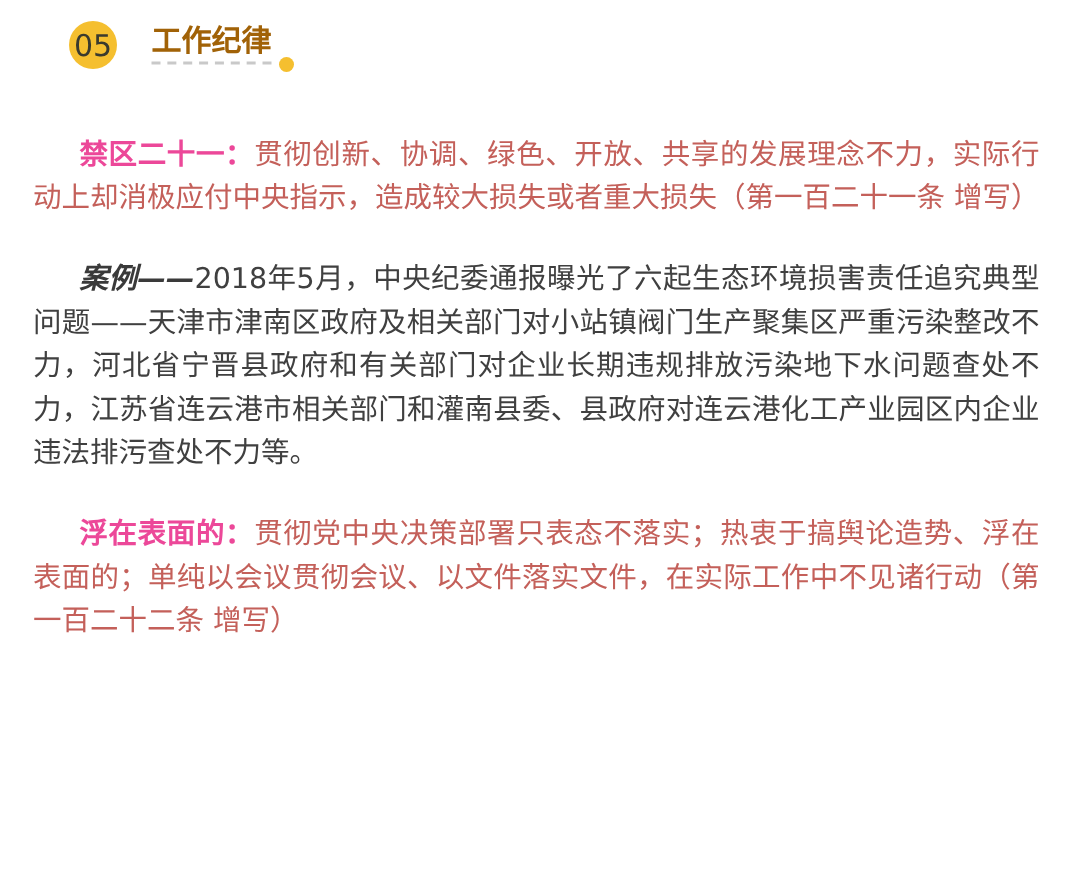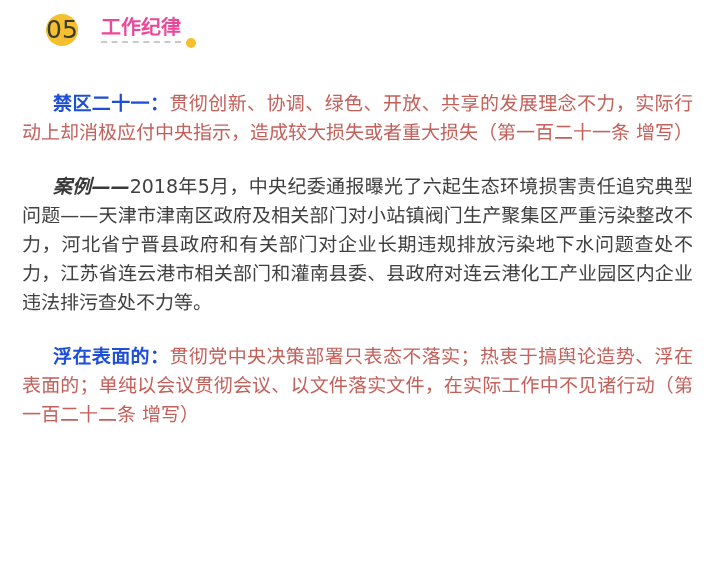--- a/index.html
+++ b/index.html
@@ -21,36 +21,36 @@
     align-items: flex-start;
     margin: 14px 0 0 46px;
     height: 33px;
   }
   .num-badge {
     width: 32px;
     height: 32px;
     border-radius: 50%;
     background: #F5BF2F;
     color: #3A3A2E;
-    font-size: 25px;
+    font-size: 20px;
     line-height: 32px;
     text-align: center;
     flex: 0 0 auto;
   }
   .title-wrap {
     position: relative;
     margin-left: 23px;
     margin-top: 1px;
   }
   .page-title {
     margin: 0;
     font-size: 20px;
     line-height: 24px;
     font-weight: bold;
-    color: #ec4899;
+    color: #a16207;
     letter-spacing: 0px;
     padding-bottom: 2px;
     border-bottom: 2px dashed #C9C9C9;
     white-space: nowrap;
   }
   .accent-dot {
     position: absolute;
     right: -15px;
     bottom: -5px;
     width: 10px;
@@ -69,21 +69,21 @@
     text-indent: 31px;
     text-align: justify;
   }
   .para.first {
     margin-top: 42px;
   }
   .para .label {
     font-weight: bold;
   }
   .rule { color: #C4605A; }
-  .rule .label { color: #1d4ed8; }
+  .rule .label { color: #ec4899; }
   .case { color: #404040; }
   .case .label { color: #3A3A3A; font-style: italic; }
 </style>
 </head>
 <body>
 
 <div class="page">
 
   <div class="header">
     <div class="num-badge">05</div>

